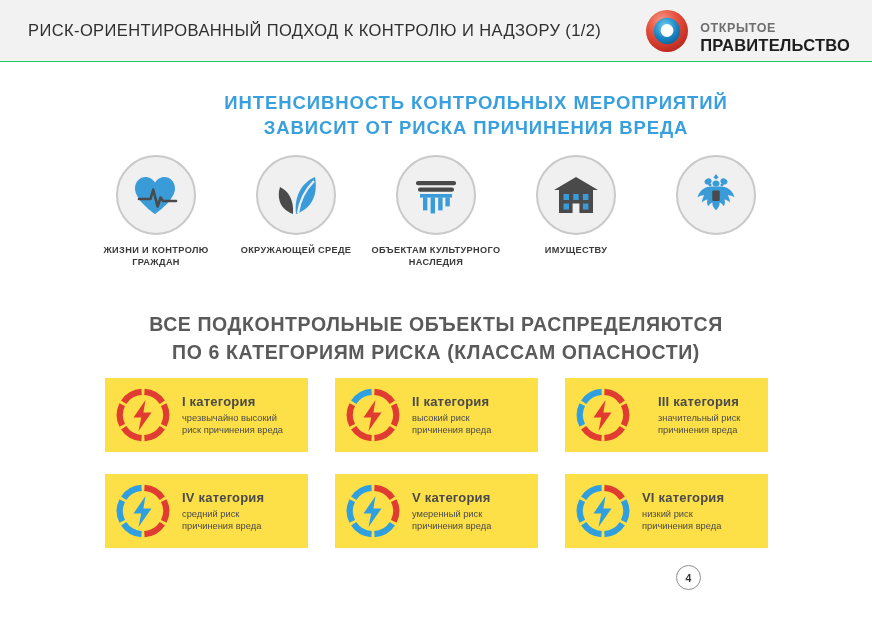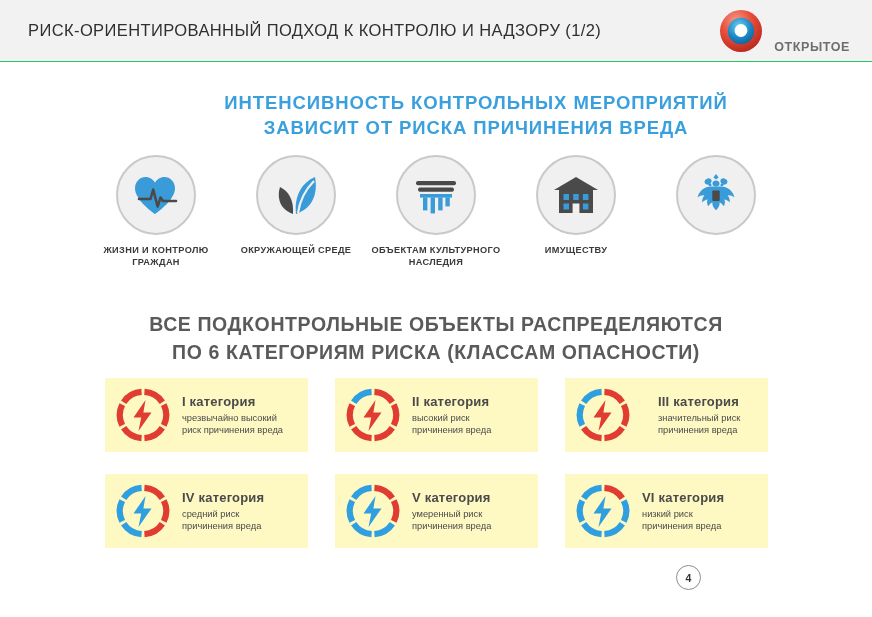--- a/index.html
+++ b/index.html
@@ -68,21 +68,21 @@
   .icon-circle svg{position:absolute;left:50%;top:50%;transform:translate(-50%,-50%);}
   .icon-label{
     margin-top:9px;font-size:9.2px;font-weight:bold;color:#3a3a3a;
     letter-spacing:.35px;line-height:12px;
   }
 
   
   .card{
     position:absolute;
     width:203px;height:74px;
-    background:#fef9c3;
+    background:#fde047;
     display:flex;align-items:center;
   }
   .card .dial{
     width:56px;height:56px;margin-left:10px;flex:0 0 auto;position:relative;
   }
   .card .txt{margin-left:11px;}
   .card .ctitle{
     font-size:13px;font-weight:bold;color:#4a4a4a;letter-spacing:.2px;margin-bottom:3px;
   }
   .card .cdesc{
@@ -119,20 +119,21 @@
             <stop offset="100%" stop-color="#0f5f92"></stop>
           </radialGradient>
         </defs>
         <circle cx="22" cy="22" r="21" fill="url(#og-outer)"></circle>
         <circle cx="22" cy="22" r="13.2" fill="url(#og-inner)"></circle>
         <circle cx="22" cy="21.5" r="6.4" fill="#ffffff"></circle>
       </svg>
     </div>
     <div class="logo-text">
       <span class="l1">ОТКРЫТОЕ</span>
+      <span class="l2">ПРАВИТЕЛЬСТВО</span>
     </div>
   </div>
 </div>
 
 <div class="h-blue">
   <div>ИНТЕНСИВНОСТЬ КОНТРОЛЬНЫХ МЕРОПРИЯТИЙ</div>
   <div>ЗАВИСИТ ОТ РИСКА ПРИЧИНЕНИЯ ВРЕДА</div>
 </div>
 
 <div class="icon-row">

